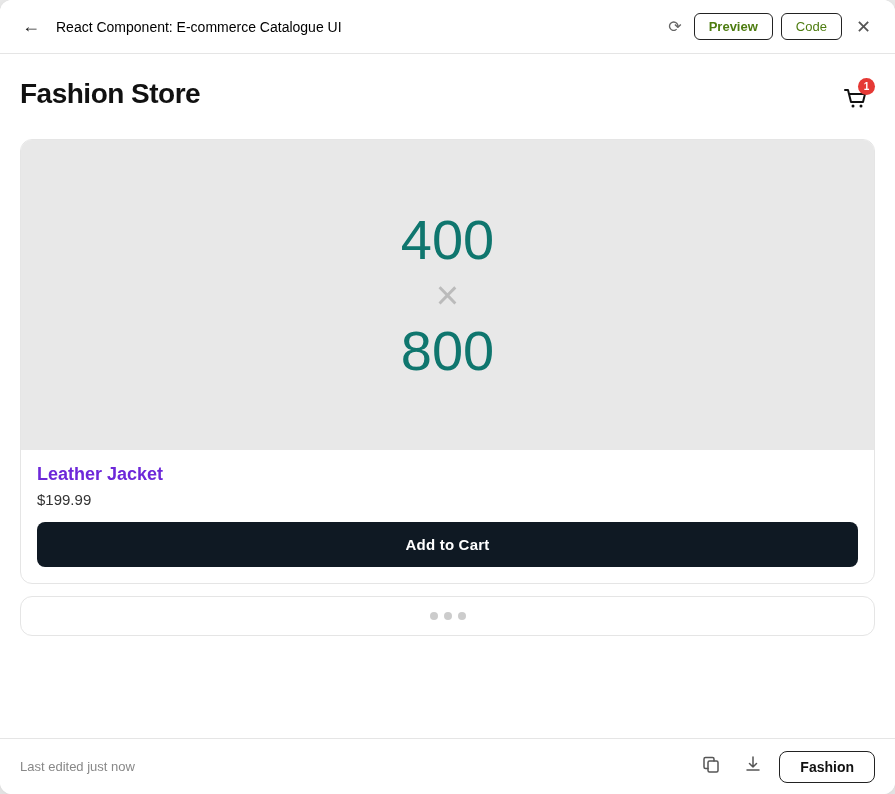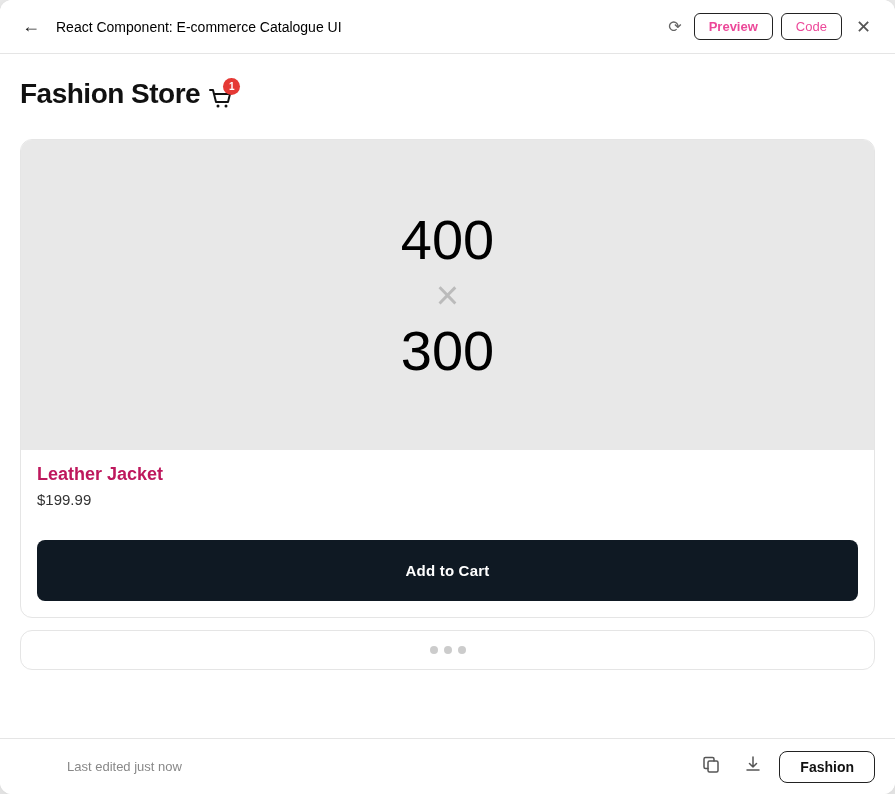--- a/index.html
+++ b/index.html
@@ -82,21 +82,21 @@
     }
 
     .tab-btn {
       border: 1.5px solid #222;
       background: none;
       border-radius: 6px;
       padding: 5px 14px;
       font-size: 13px;
       font-weight: 500;
       cursor: pointer;
-      color: #ec4899;
+      color: #4d7c0f;
     }
 
     .tab-btn.active {
       background: #fff;
       border-color: #222;
       font-weight: 600;
     }
 
     .close-btn {
       background: none;
@@ -116,21 +116,21 @@
       overflow-y: auto;
       padding: 24px 20px 16px 20px;
       display: flex;
       flex-direction: column;
     }
 
     
     .store-header {
       display: flex;
       align-items: flex-start;
-      justify-content: flex-start;
+      justify-content: space-between;
       margin-bottom: 18px;
     }
 
     .store-title {
       font-size: 28px;
       font-weight: 800;
       color: #111;
       letter-spacing: -0.5px;
     }
 
@@ -178,56 +178,56 @@
       background: #e8e8e8;
       display: flex;
       align-items: center;
       justify-content: center;
       flex-direction: column;
       gap: 0;
     }
 
     .placeholder-text {
       font-size: 56px;
-      color: #000000;
+      color: #0f766e;
       font-weight: 300;
       line-height: 1.1;
     }
 
     .placeholder-x {
       font-size: 40px;
       color: #bbb;
       font-weight: 300;
       margin: 2px 0;
     }
 
     .product-info {
       padding: 14px 16px 16px 16px;
     }
 
     .product-name {
       font-size: 18px;
       font-weight: 600;
-      color: #be185d;
+      color: #6d28d9;
       margin-bottom: 6px;
     }
 
     .product-price {
       font-size: 15px;
       color: #333;
-      margin-bottom: 32px;
+      margin-bottom: 14px;
     }
 
     .add-to-cart-btn {
       width: 100%;
       background: #0f1923;
       color: #fff;
       border: none;
       border-radius: 8px;
-      padding: 22px;
+      padding: 14px;
       font-size: 15px;
       font-weight: 600;
       cursor: pointer;
       letter-spacing: 0.2px;
     }
 
     
     .product-card-partial {
       border: 1.5px solid #e5e5e5;
       border-radius: 12px;
@@ -259,21 +259,20 @@
       padding: 12px 20px;
       border-top: 1px solid #e5e5e5;
       background: #fff;
       height: 56px;
       flex-shrink: 0;
     }
 
     .last-edited {
       font-size: 13px;
       color: #888;
-      margin-left: 47px;
     }
 
     .bottombar-actions {
       display: flex;
       align-items: center;
       gap: 10px;
     }
 
     .icon-btn {
       background: none;
@@ -332,21 +331,21 @@
           <circle cx="22" cy="24" r="1.5" fill="#111"></circle>
         </svg>
         <span class="cart-badge">1</span>
       </button>
     </div>
 
     <div class="product-card">
       <div class="product-image-placeholder">
         <span class="placeholder-text">400</span>
         <span class="placeholder-x">×</span>
-        <span class="placeholder-text">300</span>
+        <span class="placeholder-text">800</span>
       </div>
       <div class="product-info">
         <div class="product-name">Leather Jacket</div>
         <div class="product-price">$199.99</div>
         <button class="add-to-cart-btn">Add to Cart</button>
       </div>
     </div>
 
     <div class="product-card-partial">
       <div class="partial-dots">

